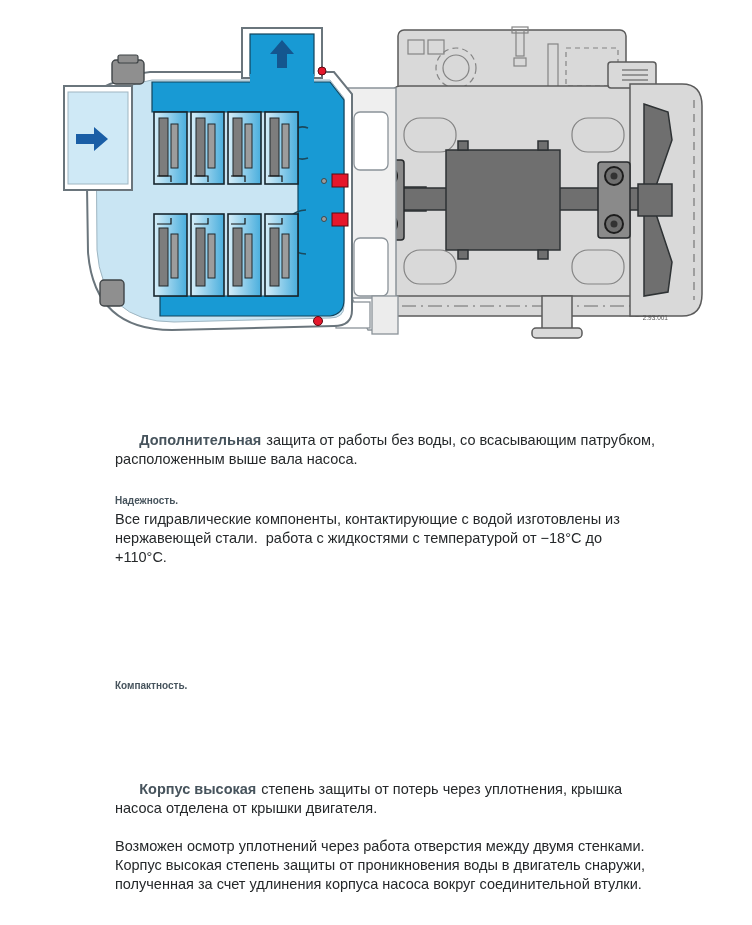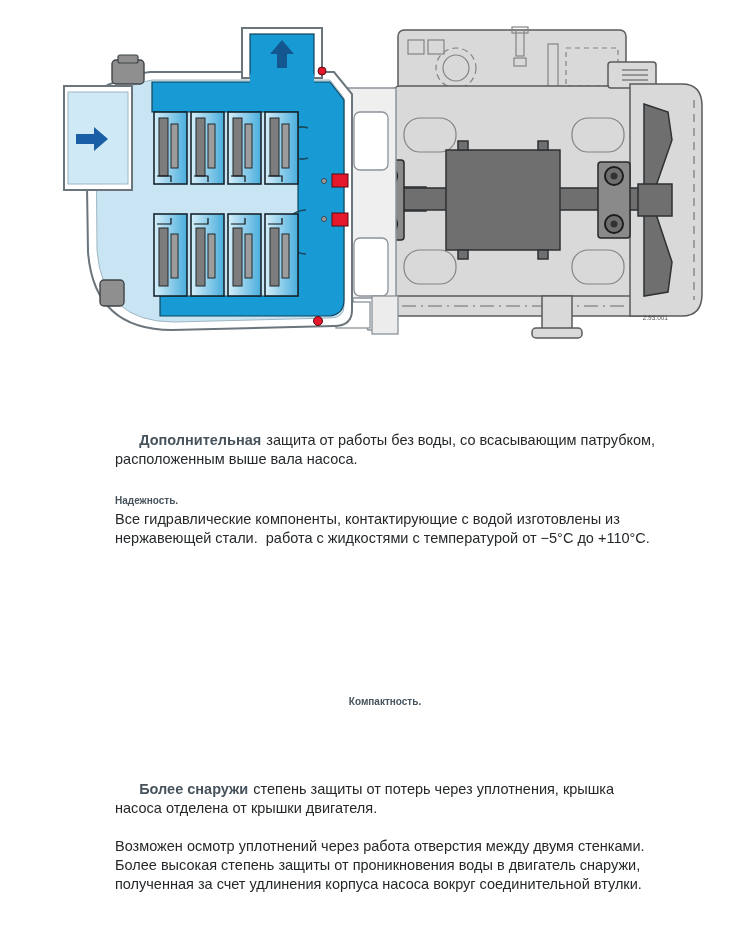--- a/index.html
+++ b/index.html
@@ -230,29 +230,29 @@
   </div>
 
   <div class="sec" style="top:412px;">
     <p>
       <span class="lead">Дополнительная</span><span>защита от работы без воды, со всасывающим патрубком, расположенным выше вала насоса.</span>
     </p>
   </div>
 
   <div class="sec" style="top:491px;">
     <p class="heading">Надежность.</p>
-    <p>Все гидравлические компоненты, контактирующие с водой изготовлены из нержавеющей стали.  работа с жидкостями с температурой от −5°C до +110°C.</p>
-  </div>
-
-
-  <div class="sec" style="top:692px;text-align:center;">
+    <p>Все гидравлические компоненты, контактирующие с водой изготовлены из нержавеющей стали.  работа с жидкостями с температурой от −18°C до +110°C.</p>
+  </div>
+
+
+  <div class="sec" style="top:676px;">
     <p class="heading">Компактность.</p>
   </div>
 
   <div class="sec" style="top:761px;">
     <p>
-      <span class="lead">Более снаружи</span><span>степень защиты от потерь через уплотнения, крышка насоса отделена от крышки двигателя.</span>
+      <span class="lead">Корпус высокая</span><span>степень защиты от потерь через уплотнения, крышка насоса отделена от крышки двигателя.</span>
     </p>
     <p>Возможен осмотр уплотнений через работа отверстия между двумя стенками.</p>
-    <p>Более высокая степень защиты от проникновения воды в двигатель снаружи, полученная за счет удлинения корпуса насоса вокруг соединительной втулки.</p>
+    <p>Корпус высокая степень защиты от проникновения воды в двигатель снаружи, полученная за счет удлинения корпуса насоса вокруг соединительной втулки.</p>
   </div>
 
 </div>
 
 </body></html>

